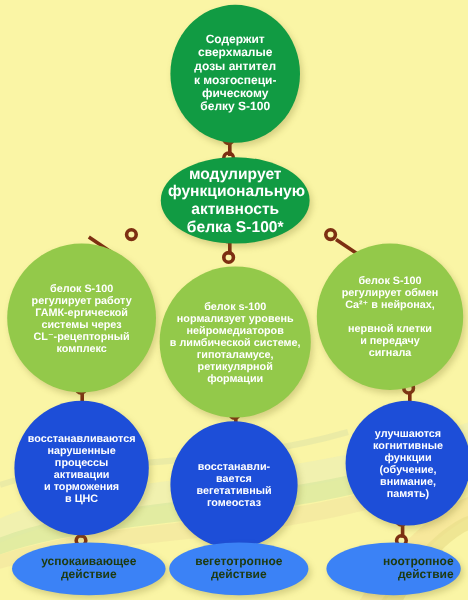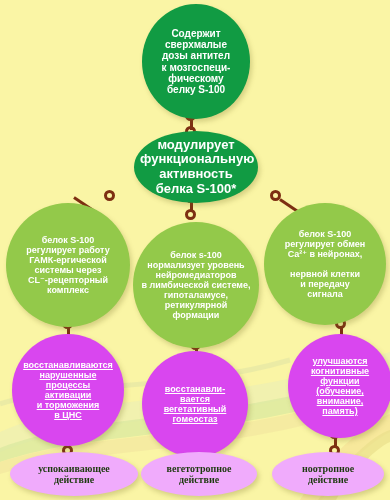--- a/index.html
+++ b/index.html
@@ -16,40 +16,40 @@
         line-height:1.12;}
   .node .txt{display:block;width:100%;padding:0 6px;box-sizing:border-box;}
 
   
   .ell-dark{background:#119b43;border-radius:50%;
             box-shadow:2px 3px 5px rgba(120,110,40,.28);}
   
   .circ-lgreen{background:#93c94a;border-radius:50%;
                box-shadow:2px 3px 5px rgba(120,110,40,.28);}
   
-  .circ-orange{background:#d946ef;border-radius:50%;
-               box-shadow:2px 3px 5px rgba(120,110,40,.28);text-decoration:underline;}
-  
-  .ell-lgreen{background:#f0abfc;border-radius:50%;
-              box-shadow:2px 3px 5px rgba(120,110,40,.28);font-family:Liberation Serif, serif;}
+  .circ-orange{background:#1d4ed8;border-radius:50%;
+               box-shadow:2px 3px 5px rgba(120,110,40,.28);}
+  
+  .ell-lgreen{background:#3b82f6;border-radius:50%;
+              box-shadow:2px 3px 5px rgba(120,110,40,.28);}
 
   #node-top{left:142px;top:4px;width:108px;height:115px;font-size:10px;}
   #node-mod{left:134px;top:131px;width:124px;height:72px;font-size:13px;}
 
   #node-l1{left:6px;top:203px;width:124px;height:124px;font-size:9px;color:#fff;}
   #node-m1{left:133px;top:222px;width:126px;height:126px;font-size:9px;color:#fff;}
   #node-r1{left:264px;top:203px;width:122px;height:122px;font-size:9px;color:#fff;}
 
   #node-l2{left:12px;top:334px;width:112px;height:112px;font-size:9px;}
   #node-m2{left:142px;top:351px;width:106px;height:106px;font-size:9px;}
   #node-r2{left:288px;top:334px;width:104px;height:104px;font-size:9px;}
 
   #node-b1{left:10px;top:452px;width:128px;height:44px;font-size:10px;color:#1d3a0f;}
   #node-b2{left:141px;top:452px;width:116px;height:44px;font-size:10px;color:#1d3a0f;}
-  #node-b3{left:272px;top:452px;width:112px;height:44px;font-size:10px;color:#1d3a0f;}
+  #node-b3{left:272px;top:452px;width:112px;height:44px;font-size:10px;color:#1d3a0f;text-align:right;}
 
   .b{font-weight:bold;}
 
   
   .conn{position:absolute;}
   .ring{position:absolute;width:11px;height:11px;border:3px solid #7d2f12;
         border-radius:50%;box-sizing:border-box;background:transparent;}
   .bar{position:absolute;background:#7d2f12;}
 </style>
 </head>

